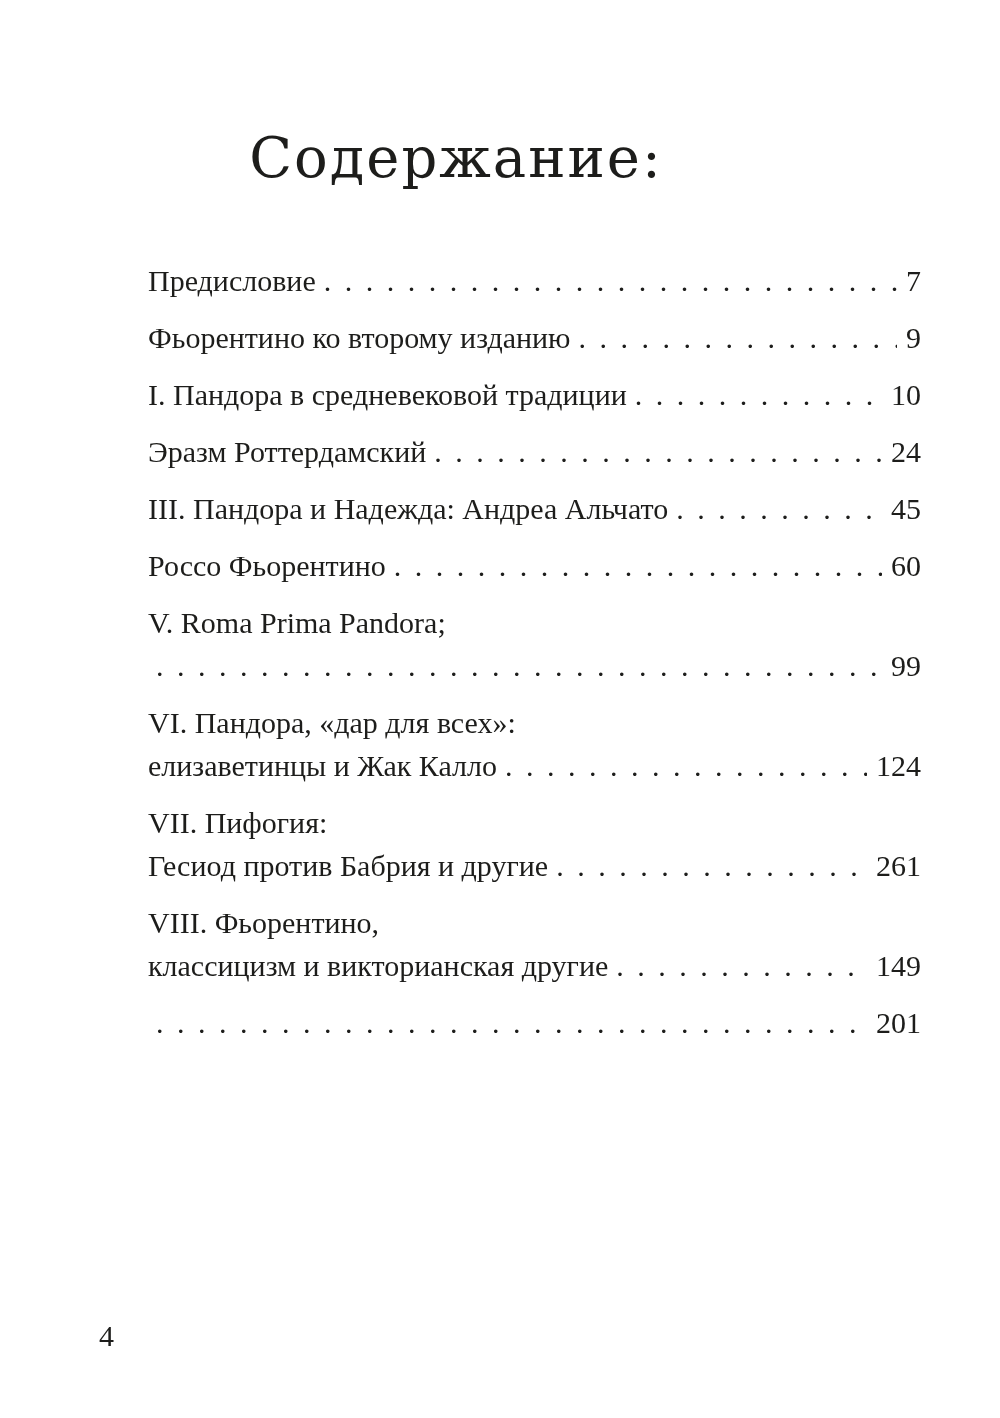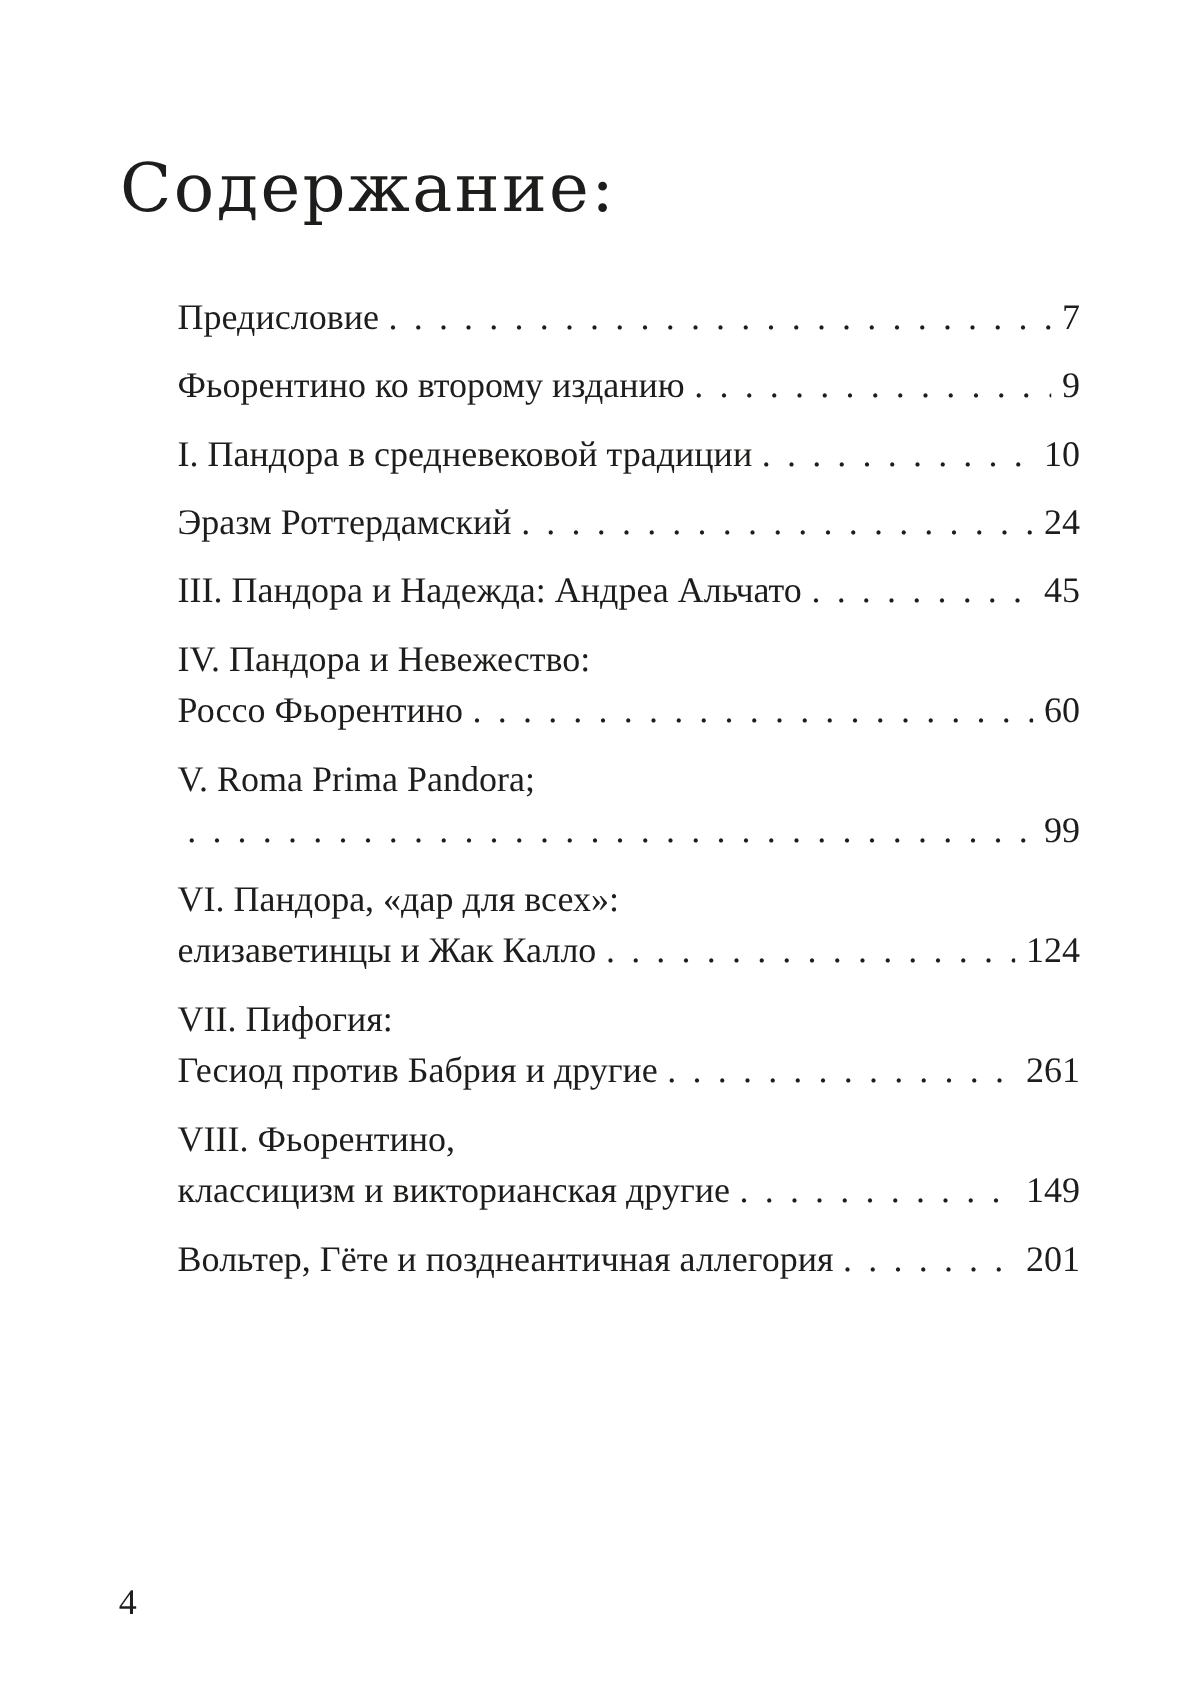--- a/index.html
+++ b/index.html
@@ -13,30 +13,30 @@
     height: 1418px;
     background: #ffffff;
     color: #1d1d1b;
     font-family: "Liberation Serif", serif;
     box-sizing: border-box;
     overflow: hidden;
   }
   .page-title {
     margin: 0;
     padding: 124px 188px 0 100px;
-    text-align: left;
+    text-align: center;
     font-family: "DejaVu Serif", serif;
     font-weight: normal;
     font-size: 56px;
     line-height: 1.2;
     letter-spacing: 2px;
   }
   .toc {
-    margin-top: 52px;
-    padding: 0 100px 0 148px;
+    margin-top: 68px;
+    padding: 0 79px 0 148px;
   }
   .toc-entry {
     margin-bottom: 14px;
   }
   .toc-line {
     display: flex;
     align-items: baseline;
     font-size: 30px;
     line-height: 43px;
     white-space: nowrap;
@@ -104,23 +104,20 @@
   <div class="toc-entry">
         <div class="toc-line">
           <span class="toc-label">III. Пандора и Надежда: Андреа Альчато</span>
           <span class="toc-dots">. . . . . . . . . . . . . . . . . . . . . . . . . . . . . . . . . . . . . . . . . . . . . . . . . .</span>
           <span class="toc-page">45</span>
         </div>
       </div>
 
   <div class="toc-entry">
         <div class="toc-line">
-          <span class="toc-label">IV. Пандора и Невежество:</span>
-        </div>
-        <div class="toc-line">
           <span class="toc-label">Россо Фьорентино</span>
           <span class="toc-dots">. . . . . . . . . . . . . . . . . . . . . . . . . . . . . . . . . . . . . . . . . . . . . . . . . .</span>
           <span class="toc-page">60</span>
         </div>
       </div>
 
   <div class="toc-entry">
         <div class="toc-line">
           <span class="toc-label">V. Roma Prima Pandora;</span>
         </div>
@@ -158,20 +155,19 @@
         </div>
         <div class="toc-line">
           <span class="toc-label">классицизм и викторианская другие</span>
           <span class="toc-dots">. . . . . . . . . . . . . . . . . . . . . . . . . . . . . . . . . . . . . . . . . . . . . . . . . .</span>
           <span class="toc-page">149</span>
         </div>
       </div>
 
   <div class="toc-entry">
         <div class="toc-line">
-          <span class="toc-label">Вольтер, Гёте и позднеантичная аллегория</span>
           <span class="toc-dots">. . . . . . . . . . . . . . . . . . . . . . . . . . . . . . . . . . . . . . . . . . . . . . . . . .</span>
           <span class="toc-page">201</span>
         </div>
       </div>
 </div>
   <div class="folio">4</div>
 </div>
 
 </body></html>

